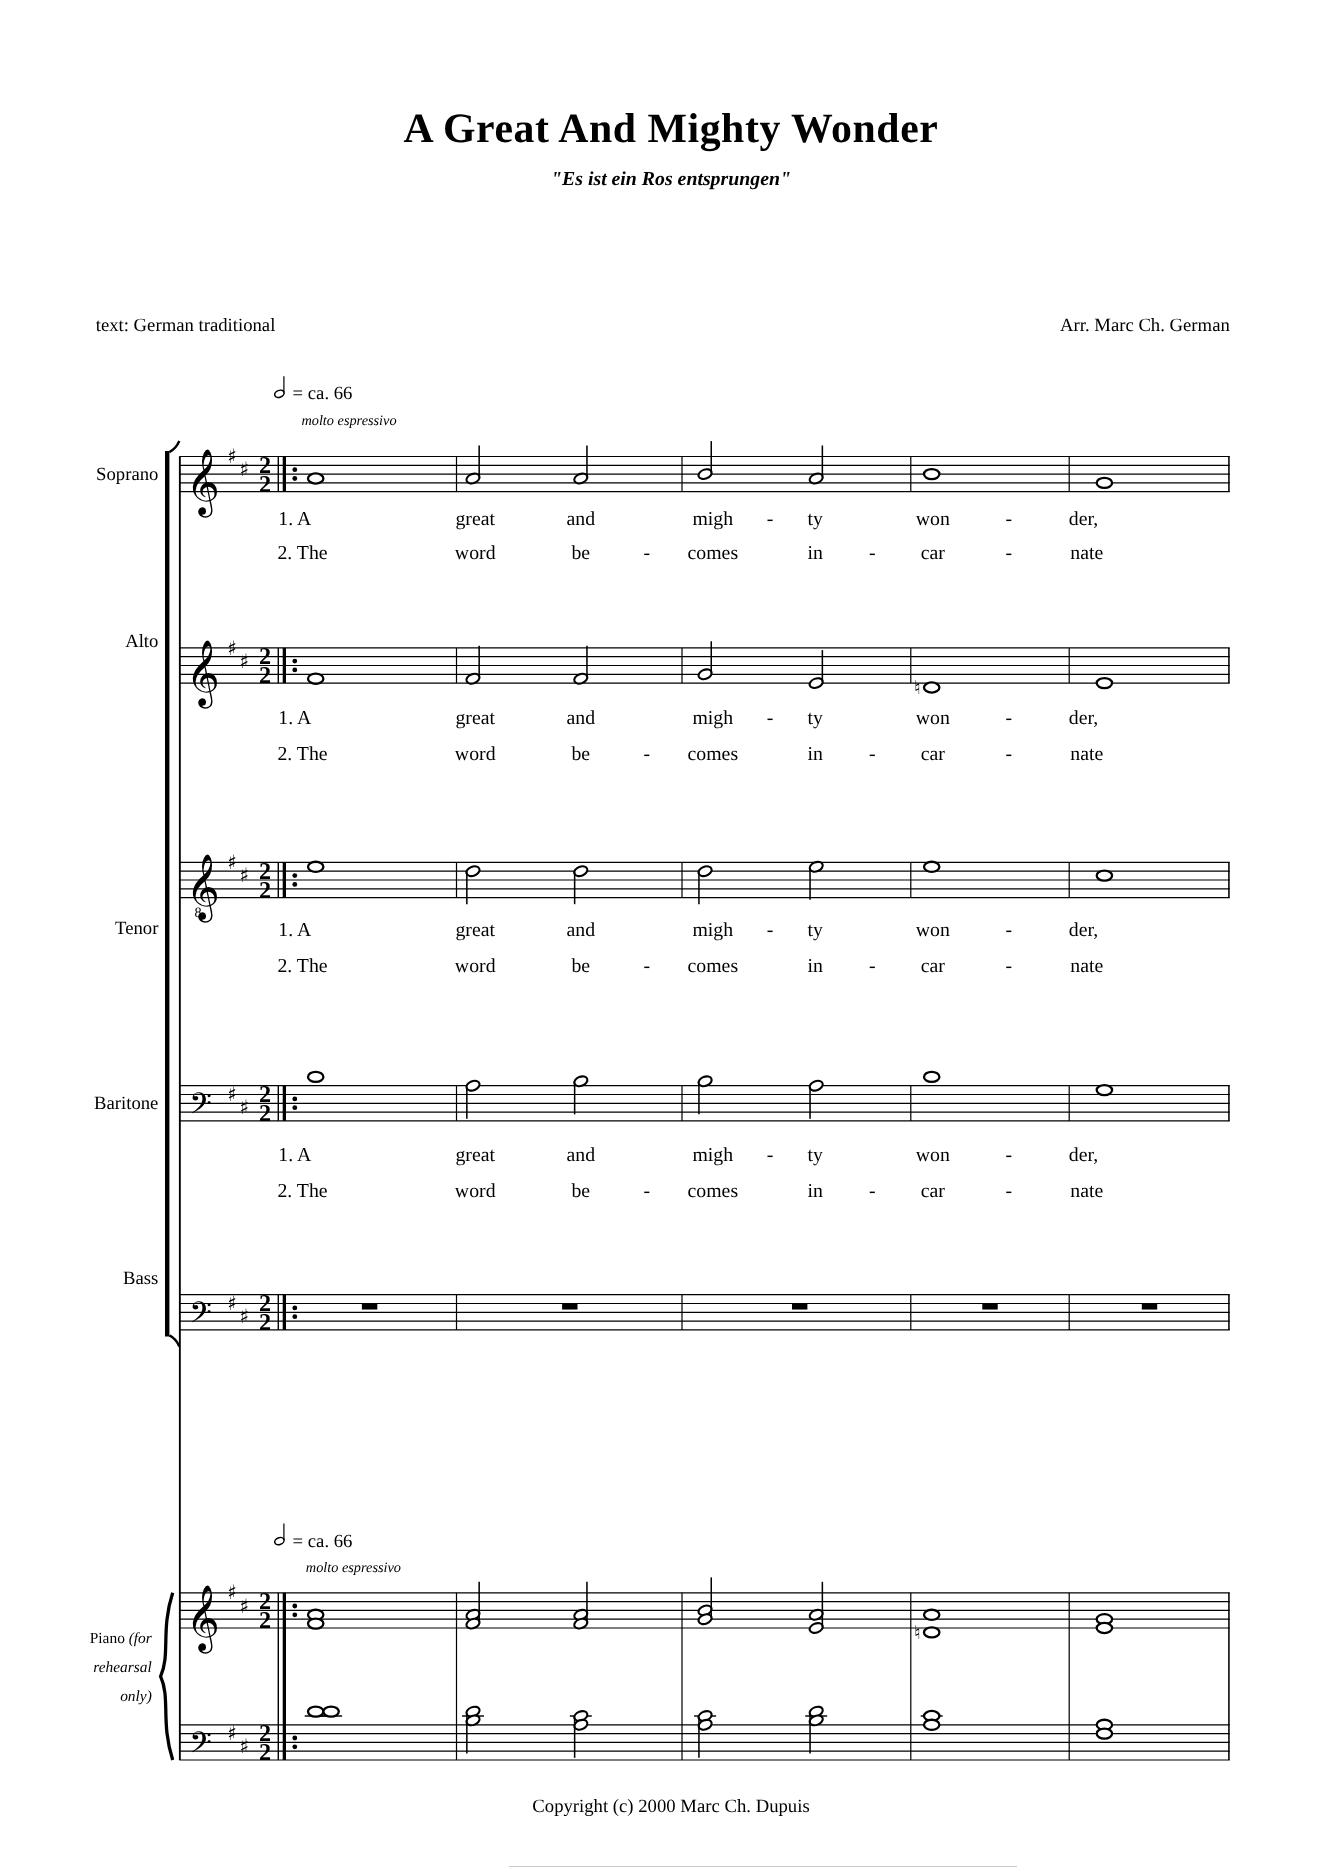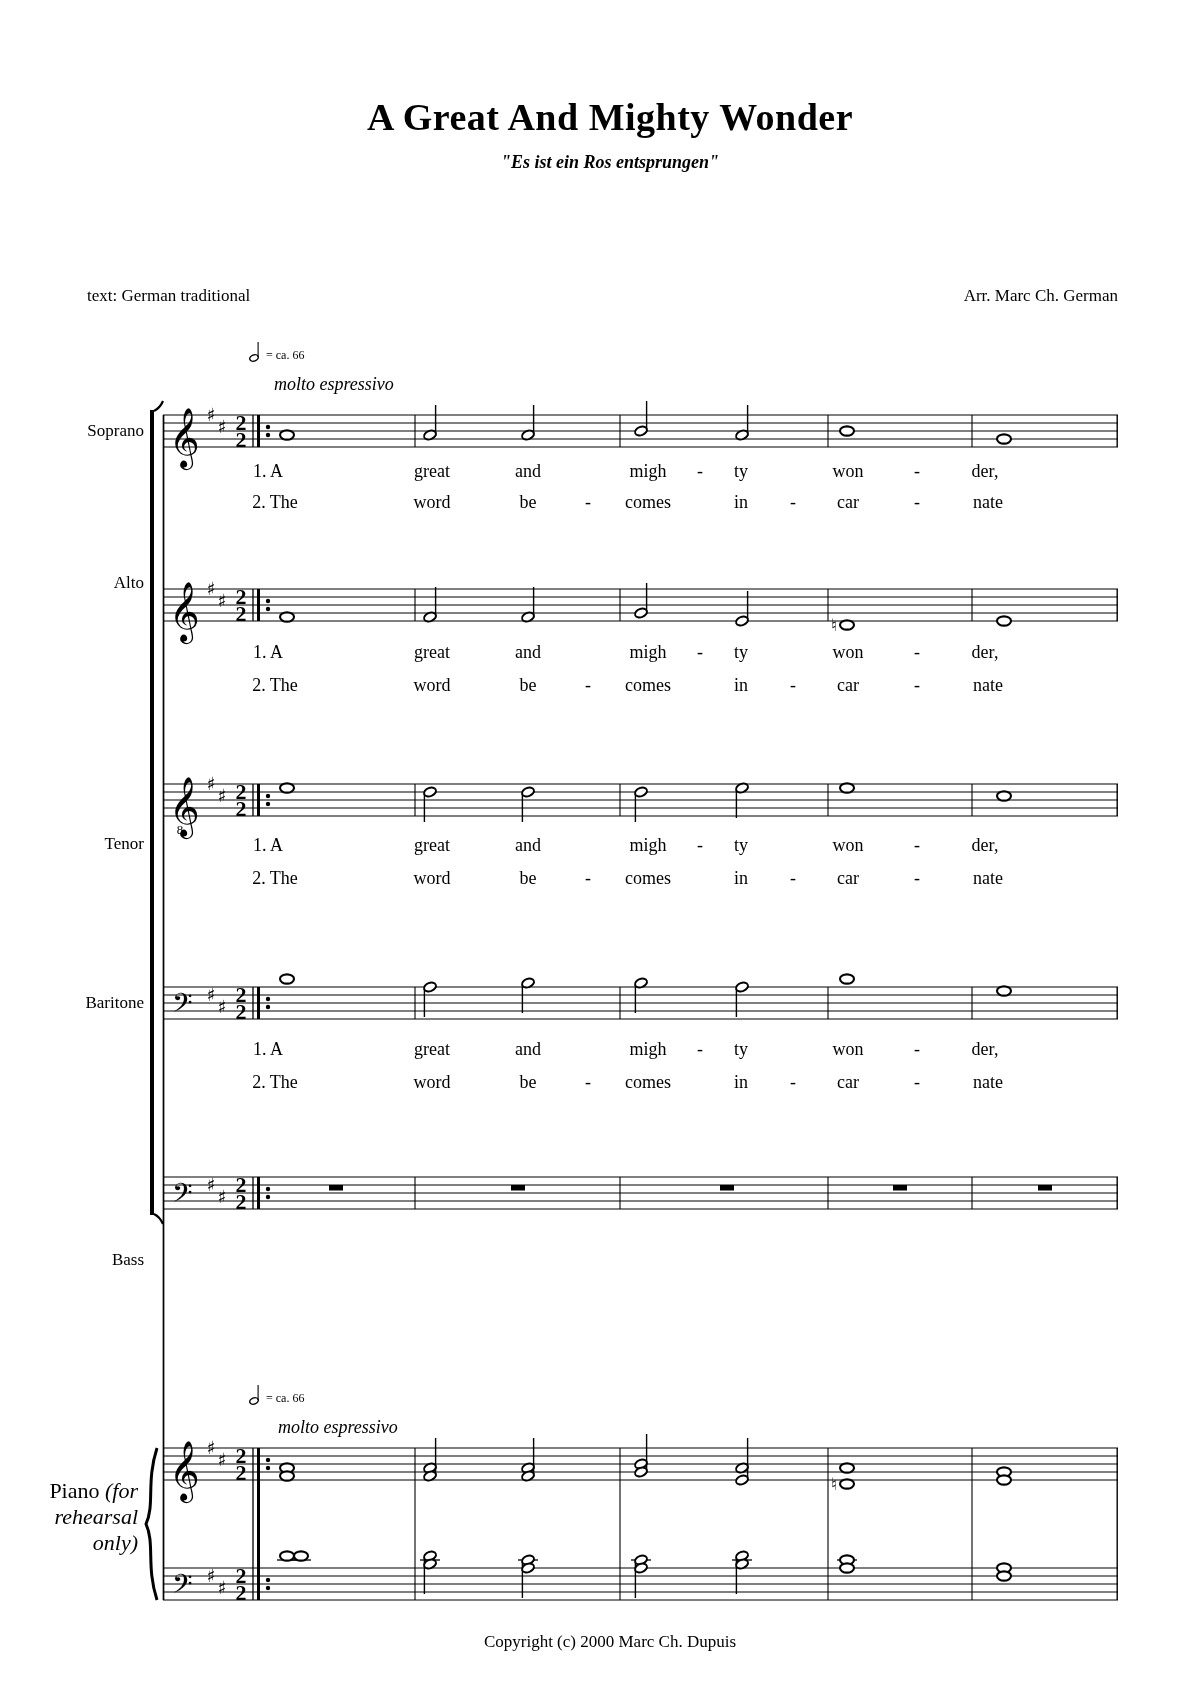--- a/index.html
+++ b/index.html
@@ -9,24 +9,24 @@
     font-family:"Liberation Serif","DejaVu Serif",serif;
     overflow:hidden;
   }
   .abs{position:absolute;}
   .title{left:20px;top:95px;width:1180px;text-align:center;
          font-size:38px;font-weight:600;letter-spacing:.5px;}
   .subtitle{left:20px;top:152px;width:1180px;text-align:center;
             font-size:18px;font-style:italic;font-weight:600;}
   .credit-left{left:87px;top:286px;font-size:17px;}
   .credit-right{left:20px;top:286px;width:1098px;text-align:right;font-size:17px;}
-  .tempo-text{font-size:12px;}
-  .molto{font-size:18px;font-style:italic;}
+  .tempo-text{font-size:17px;}
+  .molto{font-size:13px;font-style:italic;}
   .stafflabel{left:20px;width:124px;text-align:right;font-size:17px;}
-  .plabel{left:14px;width:124px;text-align:right;font-size:22px;line-height:26px;}
+  .plabel{left:14px;width:124px;text-align:right;font-size:14px;line-height:26px;}
   .plabel i{font-style:italic;}
   .copyright{left:20px;top:1632px;width:1180px;text-align:center;font-size:17px;}
   .lyr{position:absolute;transform:translateX(-50%);font-size:18px;white-space:nowrap;}
   #score{position:absolute;left:0;top:0;}
 </style>
 </head>
 <body>
 
 <div class="page">
 
@@ -271,21 +271,21 @@
 
   <div class="abs tempo-text" id="tempo1" style="left: 266px; top: 348px;">= ca. 66</div>
   <div class="abs molto" id="molto1" style="left: 274px; top: 374px;">molto espressivo</div>
   <div class="abs tempo-text" id="tempo2" style="left: 266px; top: 1391px;">= ca. 66</div>
   <div class="abs molto" id="molto2" style="left: 278px; top: 1417px;">molto espressivo</div>
 
   <div class="abs stafflabel" id="lab-soprano" style="top: 421px;">Soprano</div>
   <div class="abs stafflabel" id="lab-alto" style="top: 573px;">Alto</div>
   <div class="abs stafflabel" id="lab-tenor" style="top: 834px;">Tenor</div>
   <div class="abs stafflabel" id="lab-baritone" style="top: 993px;">Baritone</div>
-  <div class="abs stafflabel" id="lab-bass" style="top: 1250px;">Bass</div>
+  <div class="abs stafflabel" id="lab-bass" style="top: 1152px;">Bass</div>
 
   <div class="abs plabel" id="lab-piano" style="top: 1478px;">
     <div><span>Piano</span>
       <i>(for</i></div>
     <div><i>rehearsal</i></div>
     <div><i>only)</i></div>
   </div>
 
   <div id="lyrics-layer">
       <span class="lyr" style="left: 268px; top: 461px;">1. A</span>

